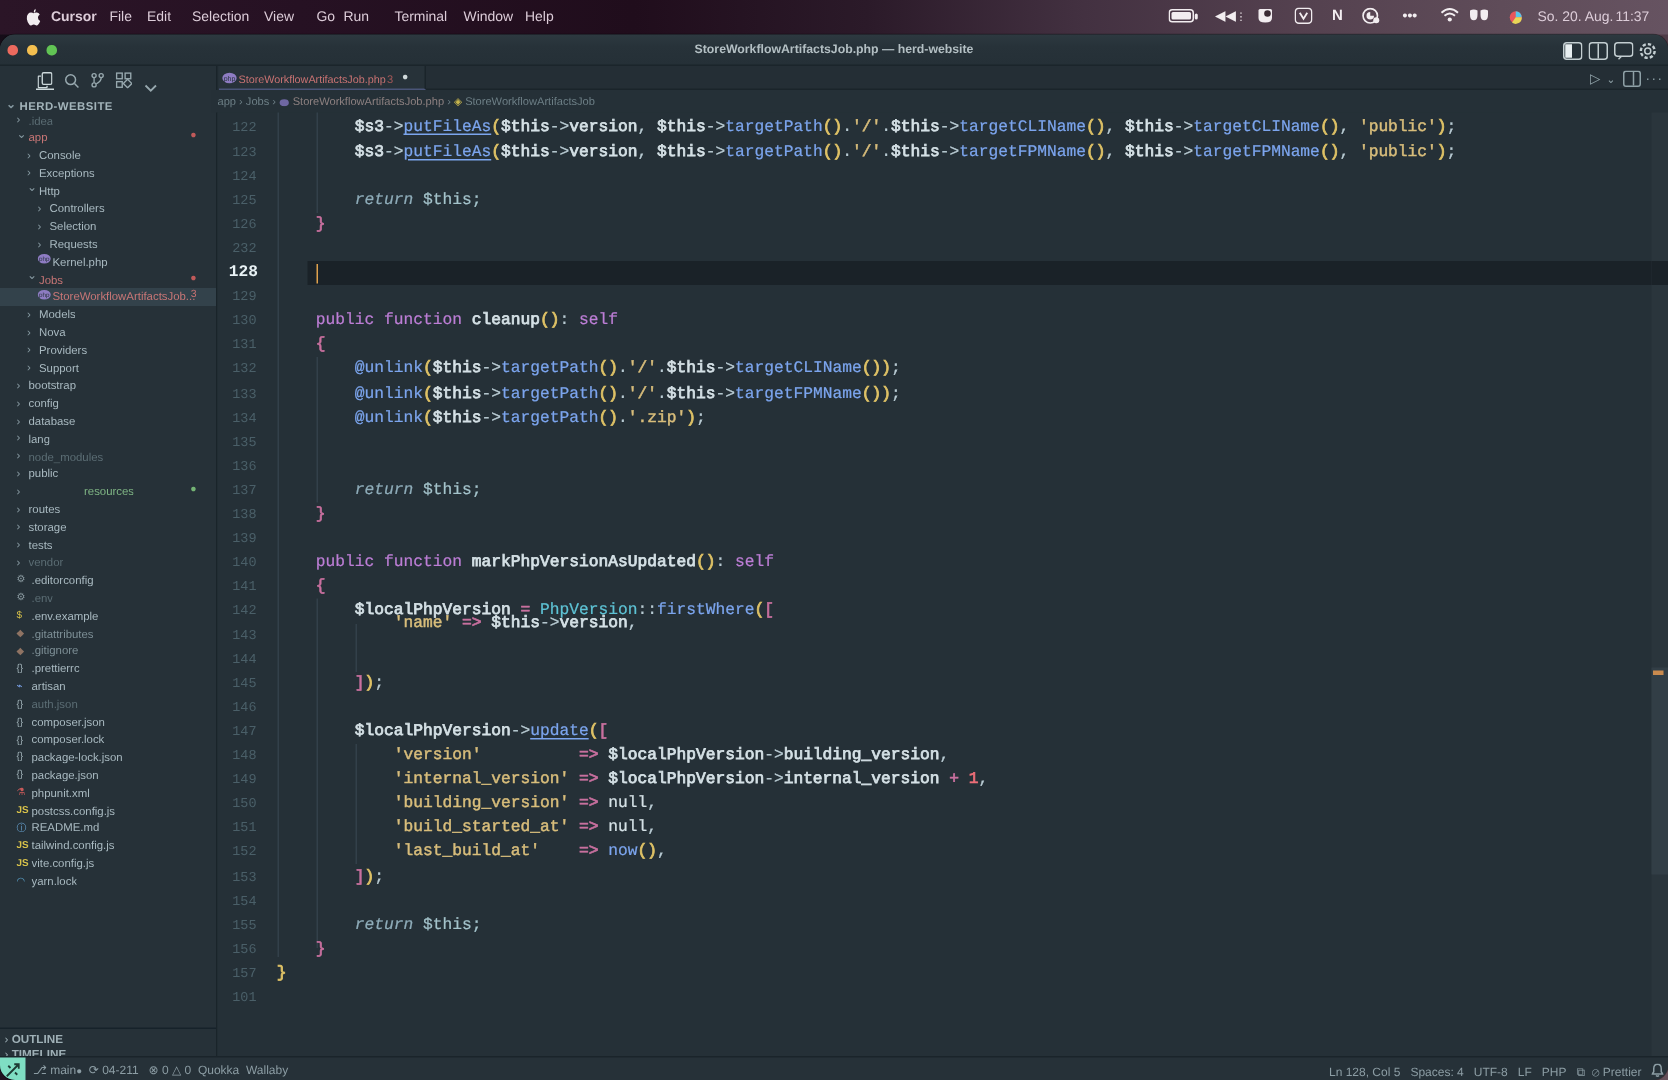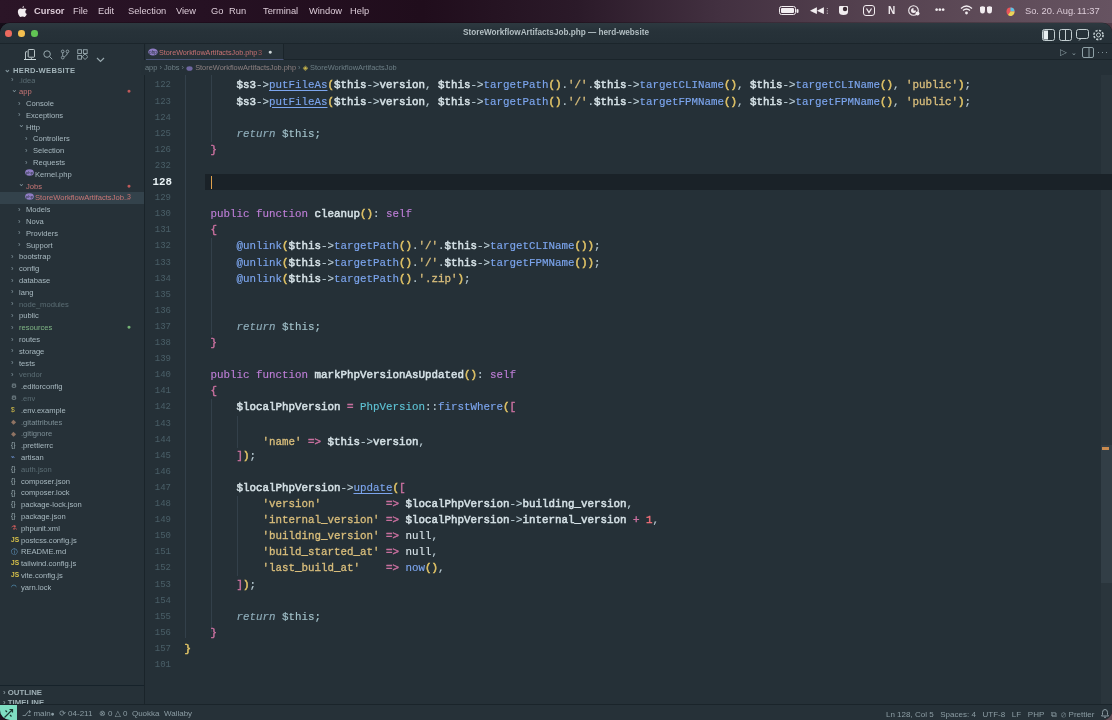--- a/index.html
+++ b/index.html
@@ -20,21 +20,21 @@
 .tbicon{position:absolute;top:4px;color:#c3ced1;}
 
 .sidebar{position:absolute;top:21px;left:0;width:145px;bottom:16px;background:#263138;border-right:1px solid #1a242a;}
 .sbicons{position:absolute;top:0;left:0;right:0;height:17px;}
 .sbic{position:absolute;top:2px;color:#93a6ad;}
 .sbheader{position:absolute;top:19px;left:0;right:0;height:13px;font-size:7.6px;font-weight:bold;color:#a3b4ba;}
 .trow{position:absolute;left:0;right:0;height:11.8px;font-size:7.6px;}
 .tsel{background:#33424b;}
 .tname{position:absolute;top:1.6px;color:#a9bac1;white-space:nowrap;max-width:95px;overflow:hidden;}
 .tname.red{color:#c87676;}
-.tname.green{color:#7fb584;}
+.tname.green{color:#7fb584;margin-left:37px;}
 .tname.dim{color:#5b6d74;}
 .tname.dim2{color:#7d8f96;}
 .chev{position:absolute;top:1.2px;color:#8598a0;font-size:7.6px;}
 .chev.ex{top:-0.8px;font-size:8px;}
 .fic{position:absolute;top:0.8px;}
 .fi{font-size:6.6px;}
 .tdot{position:absolute;right:13px;top:1.6px;font-size:7px;}
 .sbbottom{position:absolute;bottom:0;left:0;right:0;height:19px;border-top:1px solid #16222a;}
 .sbsec{position:absolute;left:3px;color:#9fb0b6;font-size:7.8px;font-weight:bold;}
 
@@ -457,21 +457,21 @@
 <div class="cl" style="top:131.25px">&nbsp;&nbsp;&nbsp;&nbsp;<span class="k">public</span>&nbsp;<span class="k">function</span>&nbsp;<span class="w">cleanup</span><span class="y">()</span><span class="d">:</span>&nbsp;<span class="k">self</span></div>
 <div class="cl" style="top:147.35px">&nbsp;&nbsp;&nbsp;&nbsp;<span class="p">{</span></div>
 <div class="cl" style="top:163.45px">&nbsp;&nbsp;&nbsp;&nbsp;&nbsp;&nbsp;&nbsp;&nbsp;<span class="f">@unlink</span><span class="y">(</span><span class="w">$this</span><span class="d">-&gt;</span><span class="f">targetPath</span><span class="y">()</span><span class="d">.</span><span class="s">'/'</span><span class="d">.</span><span class="w">$this</span><span class="d">-&gt;</span><span class="f">targetCLIName</span><span class="y">()</span><span class="y">)</span><span class="d">;</span></div>
 <div class="cl" style="top:179.55px">&nbsp;&nbsp;&nbsp;&nbsp;&nbsp;&nbsp;&nbsp;&nbsp;<span class="f">@unlink</span><span class="y">(</span><span class="w">$this</span><span class="d">-&gt;</span><span class="f">targetPath</span><span class="y">()</span><span class="d">.</span><span class="s">'/'</span><span class="d">.</span><span class="w">$this</span><span class="d">-&gt;</span><span class="f">targetFPMName</span><span class="y">()</span><span class="y">)</span><span class="d">;</span></div>
 <div class="cl" style="top:195.65px">&nbsp;&nbsp;&nbsp;&nbsp;&nbsp;&nbsp;&nbsp;&nbsp;<span class="f">@unlink</span><span class="y">(</span><span class="w">$this</span><span class="d">-&gt;</span><span class="f">targetPath</span><span class="y">()</span><span class="d">.</span><span class="s">'.zip'</span><span class="y">)</span><span class="d">;</span></div>
 <div class="cl" style="top:243.95px">&nbsp;&nbsp;&nbsp;&nbsp;&nbsp;&nbsp;&nbsp;&nbsp;<span class="re">return</span>&nbsp;<span class="t">$this</span><span class="t">;</span></div>
 <div class="cl" style="top:260.05px">&nbsp;&nbsp;&nbsp;&nbsp;<span class="p">}</span></div>
 <div class="cl" style="top:292.25px">&nbsp;&nbsp;&nbsp;&nbsp;<span class="k">public</span>&nbsp;<span class="k">function</span>&nbsp;<span class="w">markPhpVersionAsUpdated</span><span class="y">()</span><span class="d">:</span>&nbsp;<span class="k">self</span></div>
 <div class="cl" style="top:308.35px">&nbsp;&nbsp;&nbsp;&nbsp;<span class="p">{</span></div>
 <div class="cl" style="top:324.45px">&nbsp;&nbsp;&nbsp;&nbsp;&nbsp;&nbsp;&nbsp;&nbsp;<span class="w">$localPhpVersion</span>&nbsp;<span class="p">=</span>&nbsp;<span class="c">PhpVersion</span><span class="d">::</span><span class="f">firstWhere</span><span class="y">(</span><span class="p">[</span></div>
-<div class="cl" style="top:359px">&nbsp;&nbsp;&nbsp;&nbsp;&nbsp;&nbsp;&nbsp;&nbsp;&nbsp;&nbsp;&nbsp;&nbsp;<span class="s">'name'</span>&nbsp;<span class="p">=&gt;</span>&nbsp;<span class="w">$this</span><span class="d">-&gt;</span><span class="w">version</span><span class="d">,</span></div>
+<div class="cl" style="top:333px">&nbsp;&nbsp;&nbsp;&nbsp;&nbsp;&nbsp;&nbsp;&nbsp;&nbsp;&nbsp;&nbsp;&nbsp;<span class="s">'name'</span>&nbsp;<span class="p">=&gt;</span>&nbsp;<span class="w">$this</span><span class="d">-&gt;</span><span class="w">version</span><span class="d">,</span></div>
 <div class="cl" style="top:372.75px">&nbsp;&nbsp;&nbsp;&nbsp;&nbsp;&nbsp;&nbsp;&nbsp;<span class="p">]</span><span class="y">)</span><span class="d">;</span></div>
 <div class="cl" style="top:404.95px">&nbsp;&nbsp;&nbsp;&nbsp;&nbsp;&nbsp;&nbsp;&nbsp;<span class="w">$localPhpVersion</span><span class="d">-&gt;</span><span class="fu">update</span><span class="y">(</span><span class="p">[</span></div>
 <div class="cl" style="top:421.05px">&nbsp;&nbsp;&nbsp;&nbsp;&nbsp;&nbsp;&nbsp;&nbsp;&nbsp;&nbsp;&nbsp;&nbsp;<span class="s">'version'</span>&nbsp;&nbsp;&nbsp;&nbsp;&nbsp;&nbsp;&nbsp;&nbsp;&nbsp;&nbsp;<span class="p">=&gt;</span>&nbsp;<span class="w">$localPhpVersion</span><span class="d">-&gt;</span><span class="w">building_version</span><span class="d">,</span></div>
 <div class="cl" style="top:437.15px">&nbsp;&nbsp;&nbsp;&nbsp;&nbsp;&nbsp;&nbsp;&nbsp;&nbsp;&nbsp;&nbsp;&nbsp;<span class="s">'internal_version'</span>&nbsp;<span class="p">=&gt;</span>&nbsp;<span class="w">$localPhpVersion</span><span class="d">-&gt;</span><span class="w">internal_version</span>&nbsp;<span class="p">+</span>&nbsp;<span class="r">1</span><span class="d">,</span></div>
 <div class="cl" style="top:453.25px">&nbsp;&nbsp;&nbsp;&nbsp;&nbsp;&nbsp;&nbsp;&nbsp;&nbsp;&nbsp;&nbsp;&nbsp;<span class="s">'building_version'</span>&nbsp;<span class="p">=&gt;</span>&nbsp;<span class="n">null</span><span class="d">,</span></div>
 <div class="cl" style="top:469.35px">&nbsp;&nbsp;&nbsp;&nbsp;&nbsp;&nbsp;&nbsp;&nbsp;&nbsp;&nbsp;&nbsp;&nbsp;<span class="s">'build_started_at'</span>&nbsp;<span class="p">=&gt;</span>&nbsp;<span class="n">null</span><span class="d">,</span></div>
 <div class="cl" style="top:485.45px">&nbsp;&nbsp;&nbsp;&nbsp;&nbsp;&nbsp;&nbsp;&nbsp;&nbsp;&nbsp;&nbsp;&nbsp;<span class="s">'last_build_at'</span>&nbsp;&nbsp;&nbsp;&nbsp;<span class="p">=&gt;</span>&nbsp;<span class="f">now</span><span class="y">()</span><span class="d">,</span></div>
 <div class="cl" style="top:501.55px">&nbsp;&nbsp;&nbsp;&nbsp;&nbsp;&nbsp;&nbsp;&nbsp;<span class="p">]</span><span class="y">)</span><span class="d">;</span></div>
 <div class="cl" style="top:533.75px">&nbsp;&nbsp;&nbsp;&nbsp;&nbsp;&nbsp;&nbsp;&nbsp;<span class="re">return</span>&nbsp;<span class="t">$this</span><span class="t">;</span></div>
 <div class="cl" style="top:549.85px">&nbsp;&nbsp;&nbsp;&nbsp;<span class="p">}</span></div>

